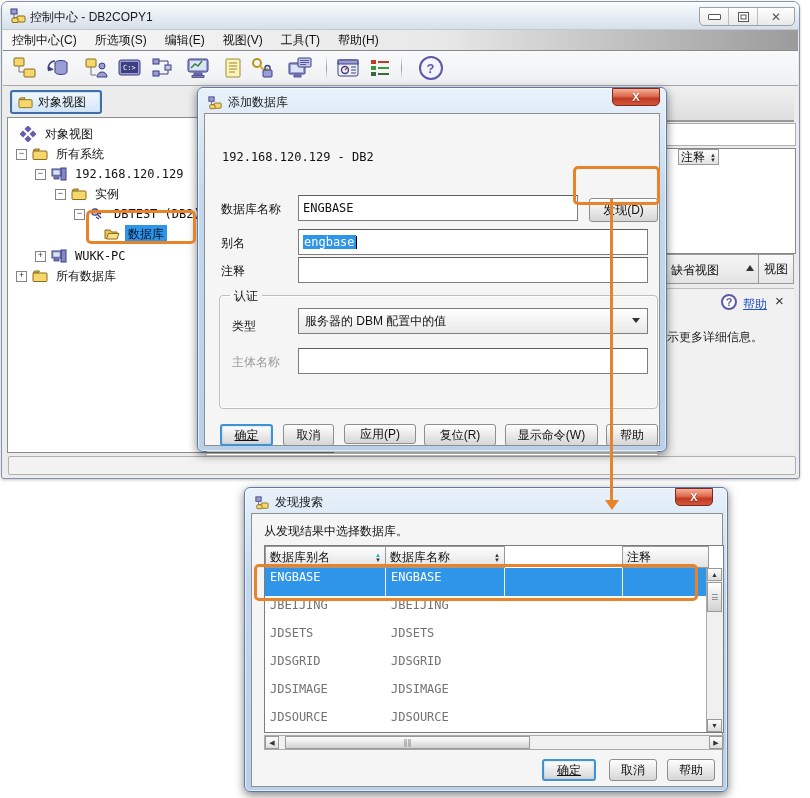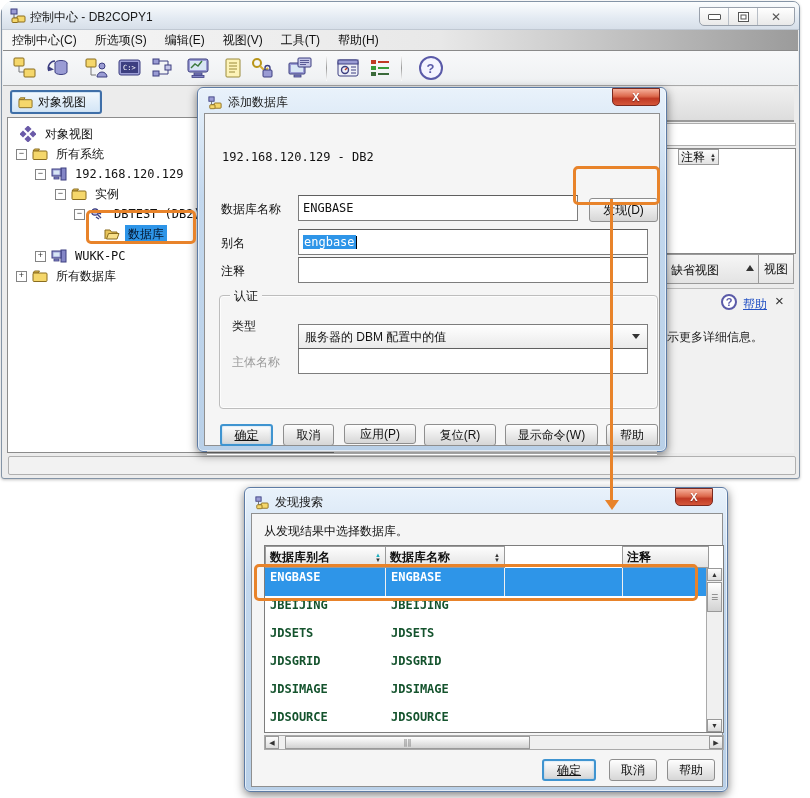--- a/index.html
+++ b/index.html
@@ -1,17 +1,17 @@
 <!DOCTYPE html>
 <html><head>
 <meta charset="utf-8">
 <style>
   html,body{margin:0;padding:0;background:#ffffff;}
   #stage{position:relative;width:810px;height:798px;background:#ffffff;overflow:hidden;
-         font-family:"Liberation Sans","DejaVu Sans",sans-serif;font-size:12px;color:#111;border-radius:17px;}
+         font-family:"Liberation Sans","DejaVu Sans",sans-serif;font-size:12px;color:#111;}
   .abs{position:absolute;}
   .mono{font-family:"DejaVu Sans Mono","Liberation Mono",monospace;}
 
   
   .mainwin{left:1px;top:1px;width:797px;height:476px;border:1px solid #8494a6;border-radius:7px 7px 3px 3px;
            background:#ececec;box-shadow:0 1px 3px rgba(0,0,0,.25);}
   .titlebar{left:0;top:0;right:0;height:27px;border-radius:6px 6px 0 0;
             background:linear-gradient(#fbfdfe,#e3eaf2 60%,#d7dfe9);border-bottom:1px solid #c0c8d2;}
   .title-text{left:28px;top:7px;color:#1a1a1a;}
   .winctl{top:5px;height:17px;display:flex;border:1px solid #98a0ab;border-radius:0 0 5px 5px;background:linear-gradient(#ffffff,#e9e9e9);overflow:hidden;}
@@ -78,27 +78,27 @@
        display:flex;align-items:center;justify-content:center;box-sizing:border-box;color:#111;}
   .btn.focused{border:2px solid #3f94d0;box-shadow:inset 0 0 2px #9cc9ea;text-decoration:underline;}
   .group{position:absolute;border:1px solid #bdbdbd;border-radius:4px;box-shadow:inset 0 0 0 1px #fdfdfd;}
   .legend{position:absolute;top:-8px;left:10px;background:#f5f5f5;padding:0 4px;}
   .dropdown{position:absolute;background:linear-gradient(#ffffff,#e9e9e9);border:1px solid #7d7d7d;box-sizing:border-box;
             display:flex;align-items:center;padding:0 6px;}
   .dd-arrow{position:absolute;right:7px;top:9px;width:0;height:0;border-left:4px solid transparent;border-right:4px solid transparent;border-top:5px solid #333;}
   .hline{position:absolute;height:2px;border-top:1px solid #bdbdbd;border-bottom:1px solid #fdfdfd;}
 
   
-  .scrollpane{position:absolute;background:#fff;border:1px solid #7d7d7d;box-sizing:border-box;overflow:hidden;font-weight:bold;}
+  .scrollpane{position:absolute;background:#fff;border:1px solid #7d7d7d;box-sizing:border-box;overflow:hidden;}
   .thcell{position:absolute;top:0;height:22px;background:linear-gradient(#fdfdfd,#e3e3e3);border:1px solid #9a9a9a;
           box-sizing:border-box;display:flex;align-items:center;justify-content:space-between;padding:0 4px;}
   .sorticons{display:flex;flex-direction:column;line-height:4px;font-size:6px;color:#333;gap:1px;}
   .sort-up-active{color:#19aebe;}
   .drow{position:absolute;left:0;width:444px;height:28px;}
-  .drow .dcell{position:absolute;top:0;height:28px;display:flex;align-items:flex-start;padding:2px 5px;box-sizing:border-box;color:#14532d;}
+  .drow .dcell{position:absolute;top:0;height:28px;display:flex;align-items:flex-start;padding:2px 5px;box-sizing:border-box;color:#737373;}
   .drow.selrow{background:#2e95e8;}
   .drow.selrow .dcell{color:#fff;border-right:1px solid #f0f0f0;}
   .vscroll{position:absolute;width:16px;background:#f0f0f0;border-left:1px solid #aaa;}
   .hscroll{position:absolute;height:15px;background:#f0f0f0;border:1px solid #aaa;box-sizing:border-box;}
   .sbtn{position:absolute;background:linear-gradient(#fdfdfd,#dcdcdc);border:1px solid #999;display:flex;align-items:center;justify-content:center;font-size:7px;color:#333;box-sizing:border-box;}
   .sthumb{position:absolute;background:linear-gradient(#ffffff,#d2d2d2);border:1px solid #999;box-sizing:border-box;
           display:flex;align-items:center;justify-content:center;color:#777;font-size:8px;letter-spacing:0;}
 
   
   .ann{position:absolute;border:3px solid #e8832a;border-radius:5px;pointer-events:none;}
@@ -392,21 +392,21 @@
       </div>
 
       <span class="lbl" style="left:16px;top:149px">注释</span>
       <div class="field mono" style="left:93px;top:143px;width:350px;height:26px">
         <span></span>
       </div>
 
       <div class="group" style="left:14px;top:181px;width:437px;height:112px">
         <span class="legend">认证</span>
         <span class="lbl" style="left:12px;top:22px">类型</span>
-        <div class="dropdown" style="left:78px;top:28px;width:350px;height:26px">
+        <div class="dropdown" style="left:78px;top:12px;width:350px;height:26px">
           <span>服务器的 DBM 配置中的值</span>
           <span class="dd-arrow"></span>
         </div>
         <span class="lbl disabled" style="left:12px;top:58px">主体名称</span>
         <div class="field" style="left:78px;top:52px;width:350px;height:26px">
           <span></span>
         </div>
       </div>
 
       <div class="btn focused" style="left:15px;top:310px;width:53px;height:22px">

